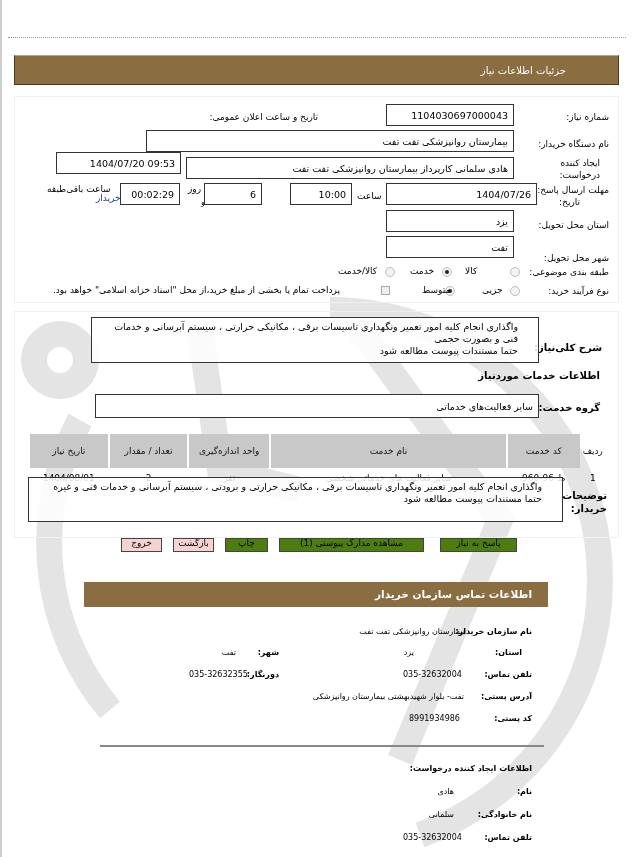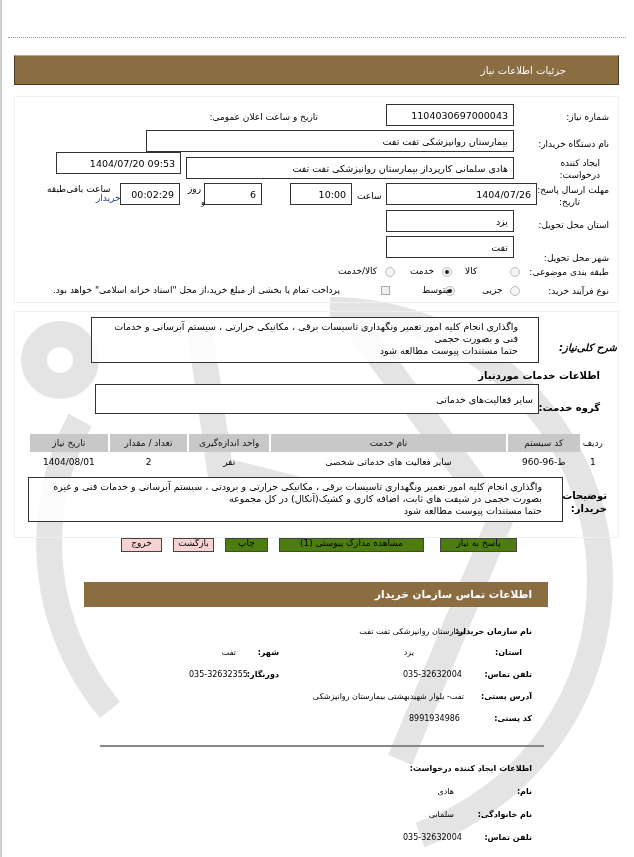--- a/index.html
+++ b/index.html
@@ -13,21 +13,21 @@
   .lbl { position: absolute; font-size: 9px; white-space: nowrap; text-align: right; }
   .box { position: absolute; border: 1px solid #333; background: #fff; font-size: 9.5px; padding: 0 5px; display: flex; align-items: center; white-space: nowrap; overflow: hidden; }
   .box.ltr { direction: ltr; justify-content: flex-end; }
   .link { position: absolute; color: #1f3c8f; font-size: 9px; white-space: nowrap; cursor: pointer; }
   .radio { position: absolute; width: 10px; height: 10px; border-radius: 50%; border: 1px solid #bdbdbd; background: #f3f3f3; }
   .radio.on::after { content: ""; position: absolute; left: 2px; top: 2px; width: 4px; height: 4px; border-radius: 50%; background: #222; }
   .check { position: absolute; width: 9px; height: 9px; border: 1px solid #aaa; background: #f0f0f0; }
   .bold { font-weight: bold; font-size: 10px; }
   .textbox { position: absolute; border: 1px solid #333; background: rgba(255,255,255,0.85); font-size: 9.5px; line-height: 12px; padding: 3px 20px; text-align: right; }
   table.svc { position: absolute; left: 28px; top: 432px; width: 578px; border-collapse: separate; border-spacing: 2px; font-size: 9px; }
-  table.svc th { background: #c8c8c8; font-weight: normal; height: 18px; color: #111; }
+  table.svc th { background: #c8c8c8; font-weight: normal; height: 34px; color: #111; }
   table.svc td { text-align: center; height: 15px; }
   .btn { position: absolute; height: 14px; border: 1px solid #444; font-size: 9px; line-height: 9px; text-align: center; overflow: hidden; cursor: pointer; }
   .btn.green { background: #4d7c0f; }
   .btn.red { background: #f7d2d2; }
   .hdr-bar2 { position: absolute; left: 84px; top: 582px; width: 464px; height: 25px; background: #8b6d42; color: #fff; font-weight: bold; font-size: 10.5px; line-height: 25px; padding-right: 16px; }
   .c-lbl { position: absolute; font-size: 8px; font-weight: bold; white-space: nowrap; }
   .c-val { position: absolute; font-size: 8px; white-space: nowrap; }
   .c-val.ltr { direction: ltr; }
   .sep { position: absolute; left: 100px; top: 745px; width: 444px; height: 2px; background: #888; }
 </style>
@@ -95,37 +95,37 @@
 <span class="lbl" style="right:25px;top:286px;">نوع فرآیند خرید:</span>
 <div class="radio" style="left:510px;top:286px;"></div>
 <span class="lbl" style="left:482px;top:285px;">جزیی</span>
 <div class="radio on" style="left:445px;top:286px;"></div>
 <span class="lbl" style="left:422px;top:285px;">متوسط</span>
 <div class="check" style="left:381px;top:286px;"></div>
 <span class="lbl" style="left:53px;top:285px;">پرداخت تمام یا بخشی از مبلغ خرید،از محل "اسناد خزانه اسلامی" خواهد بود.</span>
 
 <div class="panel" style="left:14px;top:311px;width:605px;height:227px;"></div>
 
-<span class="lbl bold" style="right:17px;top:342px;font-style:italic;">شرح کلی‌نیاز:</span>
+<span class="lbl bold" style="right:32px;top:342px;">شرح کلی‌نیاز:</span>
 <div class="textbox" style="left:91px;top:317px;width:448px;height:46px;">
   <div style="white-space:nowrap;">واگذاری انجام کلیه امور تعمیر ونگهداری تاسیسات برقی ، مکانیکی حرارتی ، سیستم آبرسانی و خدمات</div>
   <div>فنی و بصورت حجمی</div>
   <div>حتما مستندات پیوست مطالعه شود</div>
 </div>
 
 <span class="lbl bold" style="right:34px;top:370px;">اطلاعات خدمات موردنیاز</span>
 
 <span class="lbl bold" style="right:34px;top:402px;">گروه خدمت:</span>
-<div class="box" style="left:95px;top:384px;width:444px;height:30px;">سایر فعالیت‌های خدماتی</div>
+<div class="box" style="left:95px;top:394px;width:444px;height:24px;">سایر فعالیت‌های خدماتی</div>
 
 <table class="svc" dir="rtl">
   <thead>
     <tr>
       <th style="width:22px;background:transparent;">ردیف</th>
-      <th style="width:70px;">کد سیستم</th>
+      <th style="width:70px;">کد خدمت</th>
       <th style="width:230px;">نام خدمت</th>
       <th style="width:78px;">واحد اندازه‌گیری</th>
       <th style="width:76px;">تعداد / مقدار</th>
       <th style="width:76px;">تاریخ نیاز</th>
     </tr>
   </thead>
   <tbody>
     <tr>
       <td>1</td>
       <td>ط-96-960</td>
@@ -134,21 +134,20 @@
       <td>2</td>
       <td>1404/08/01</td>
     </tr>
   </tbody>
 </table>
 
 <span class="lbl bold" style="right:27px;top:490px;">توضیحات</span>
 <span class="lbl bold" style="right:27px;top:503px;">خریدار:</span>
 <div class="textbox" style="left:28px;top:477px;width:535px;height:45px;">
   <div style="white-space:nowrap;">واگذاری انجام کلیه امور تعمیر ونگهداری تاسیسات برقی ، مکانیکی حرارتی و برودتی ، سیستم آبرسانی و خدمات فنی و غیره</div>
-  <div>بصورت حجمی در شیفت های ثابت، اضافه کاری و کشیک(آنکال) در کل مجموعه</div>
   <div>حتما مستندات پیوست مطالعه شود</div>
 </div>
 
 <div class="btn green" style="left:440px;top:538px;width:77px;">پاسخ به نیاز</div>
 <div class="btn green" style="left:279px;top:538px;width:145px;">مشاهده مدارک پیوستی (1)</div>
 <div class="btn green" style="left:225px;top:538px;width:43px;">چاپ</div>
 <div class="btn red" style="left:173px;top:538px;width:41px;">بازگشت</div>
 <div class="btn red" style="left:121px;top:538px;width:41px;">خروج</div>
 
 <div class="hdr-bar2">

